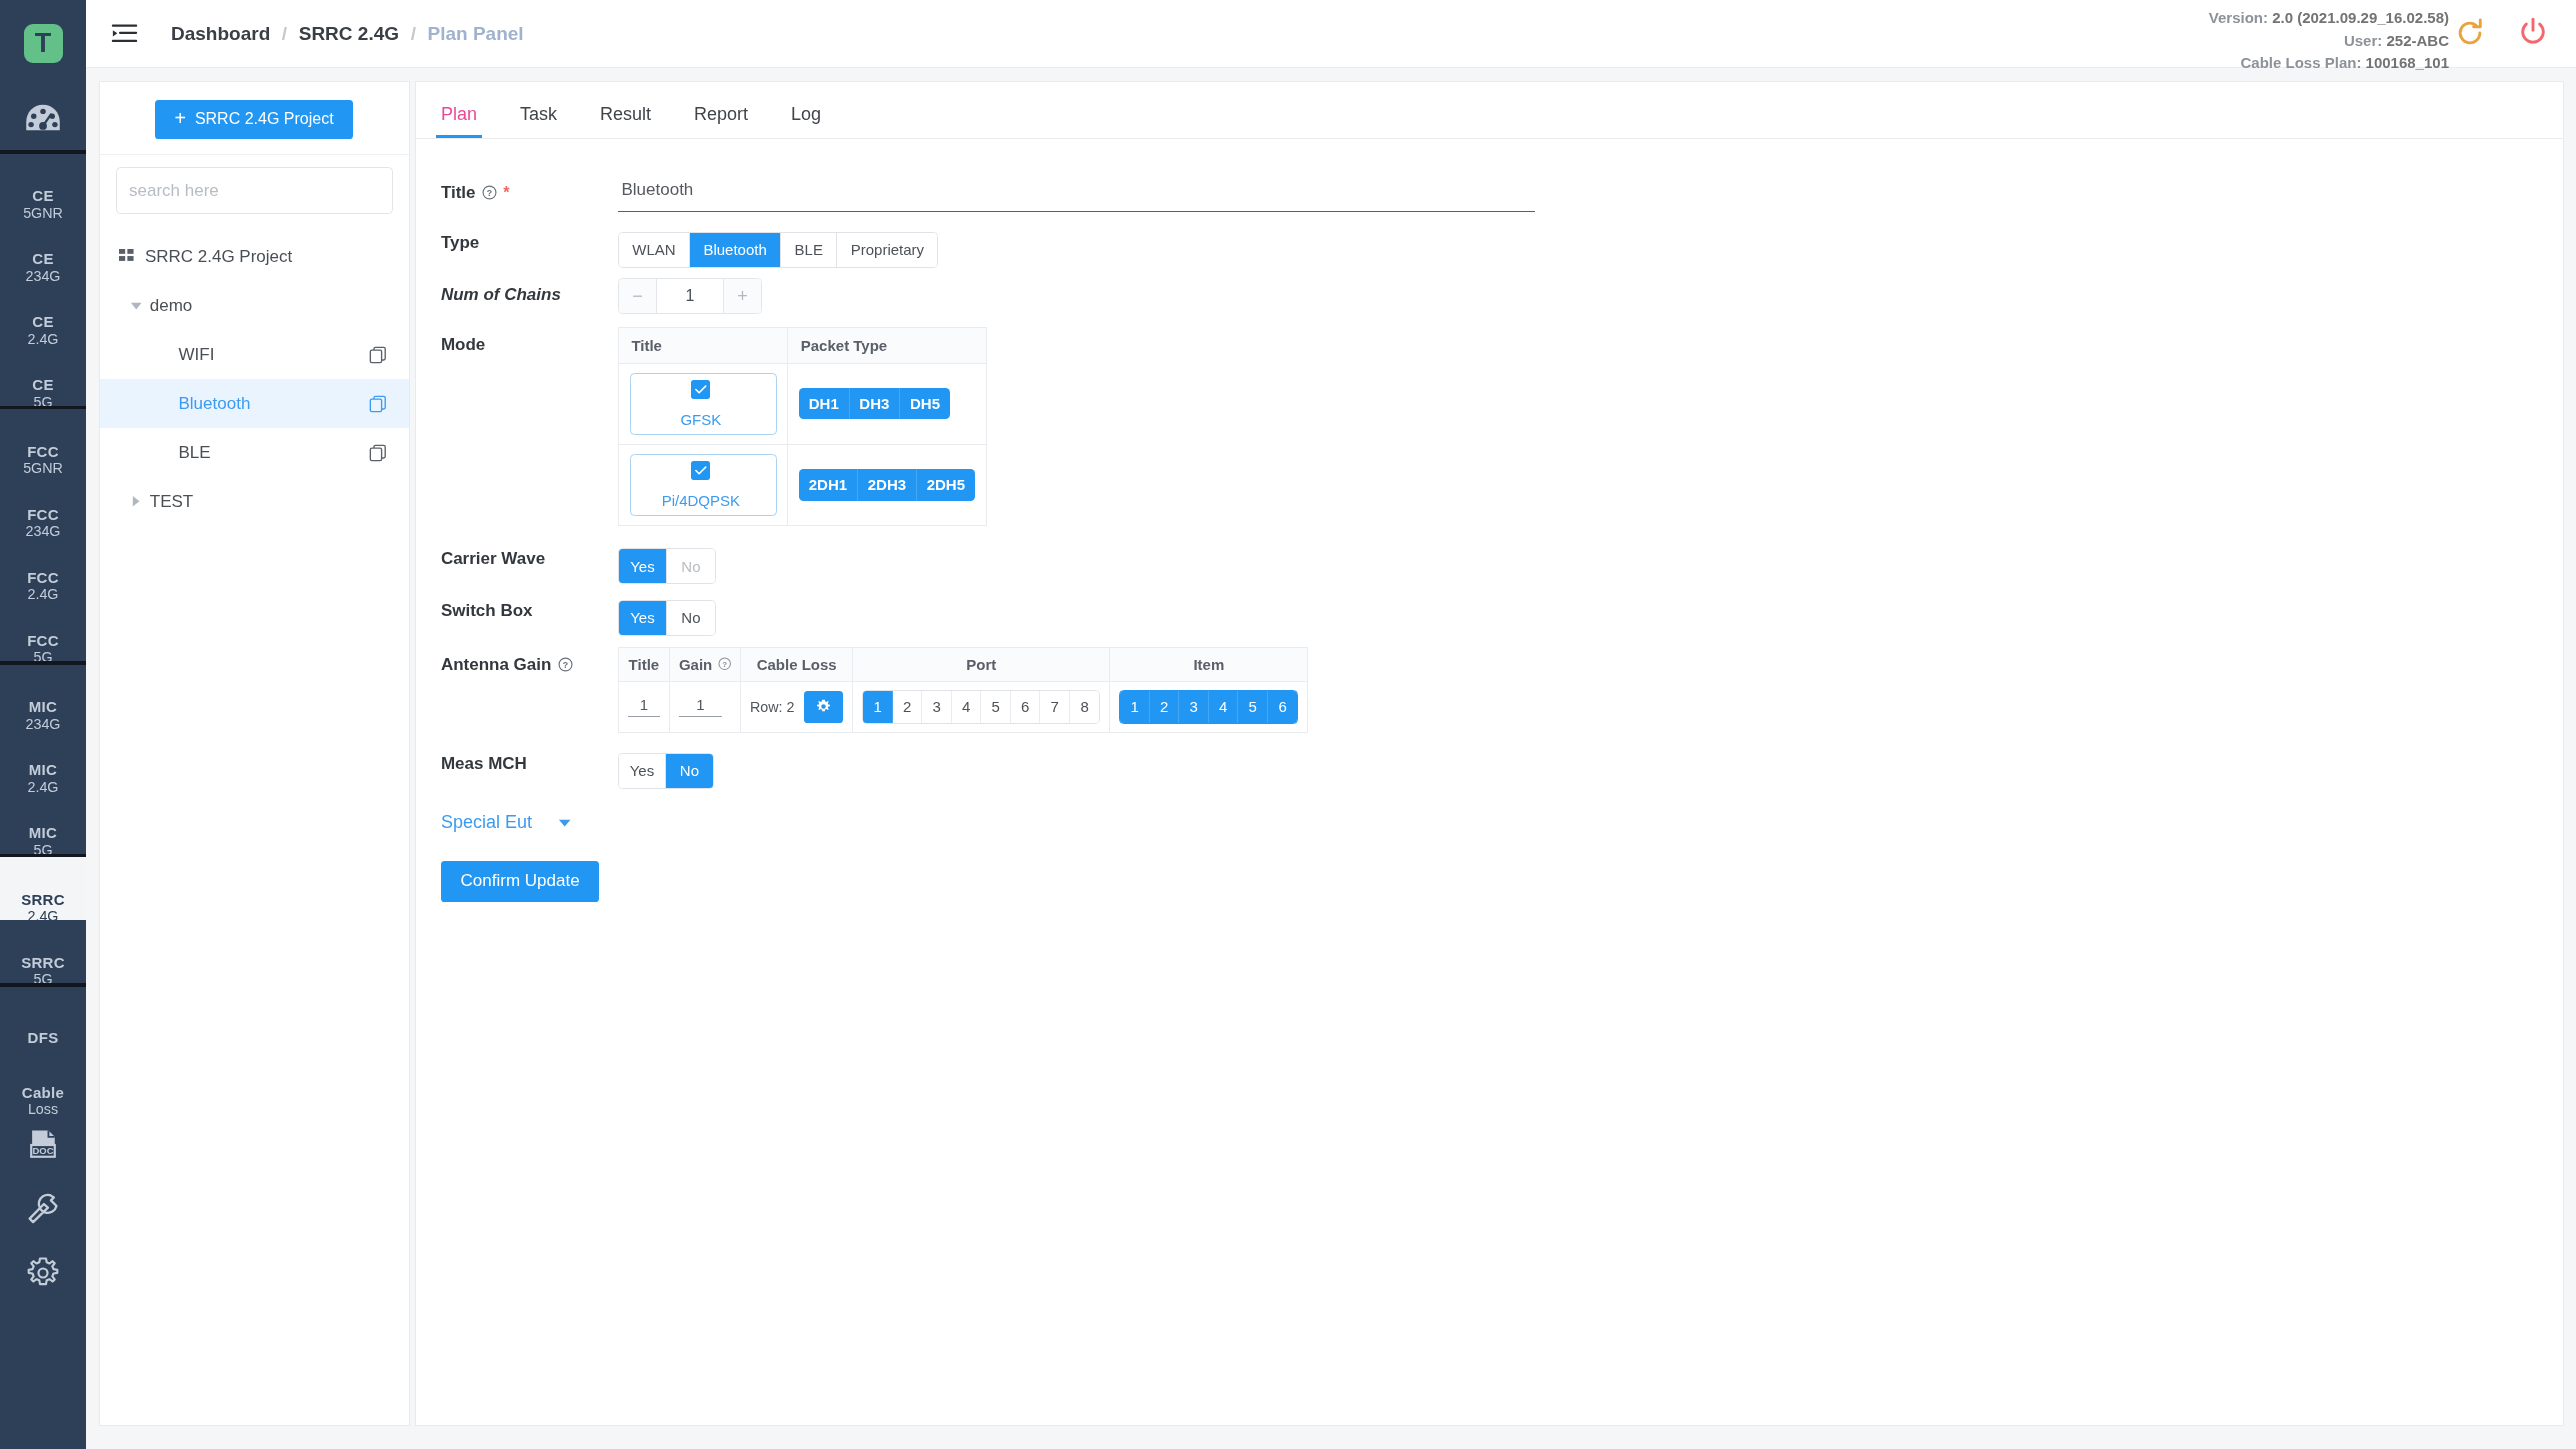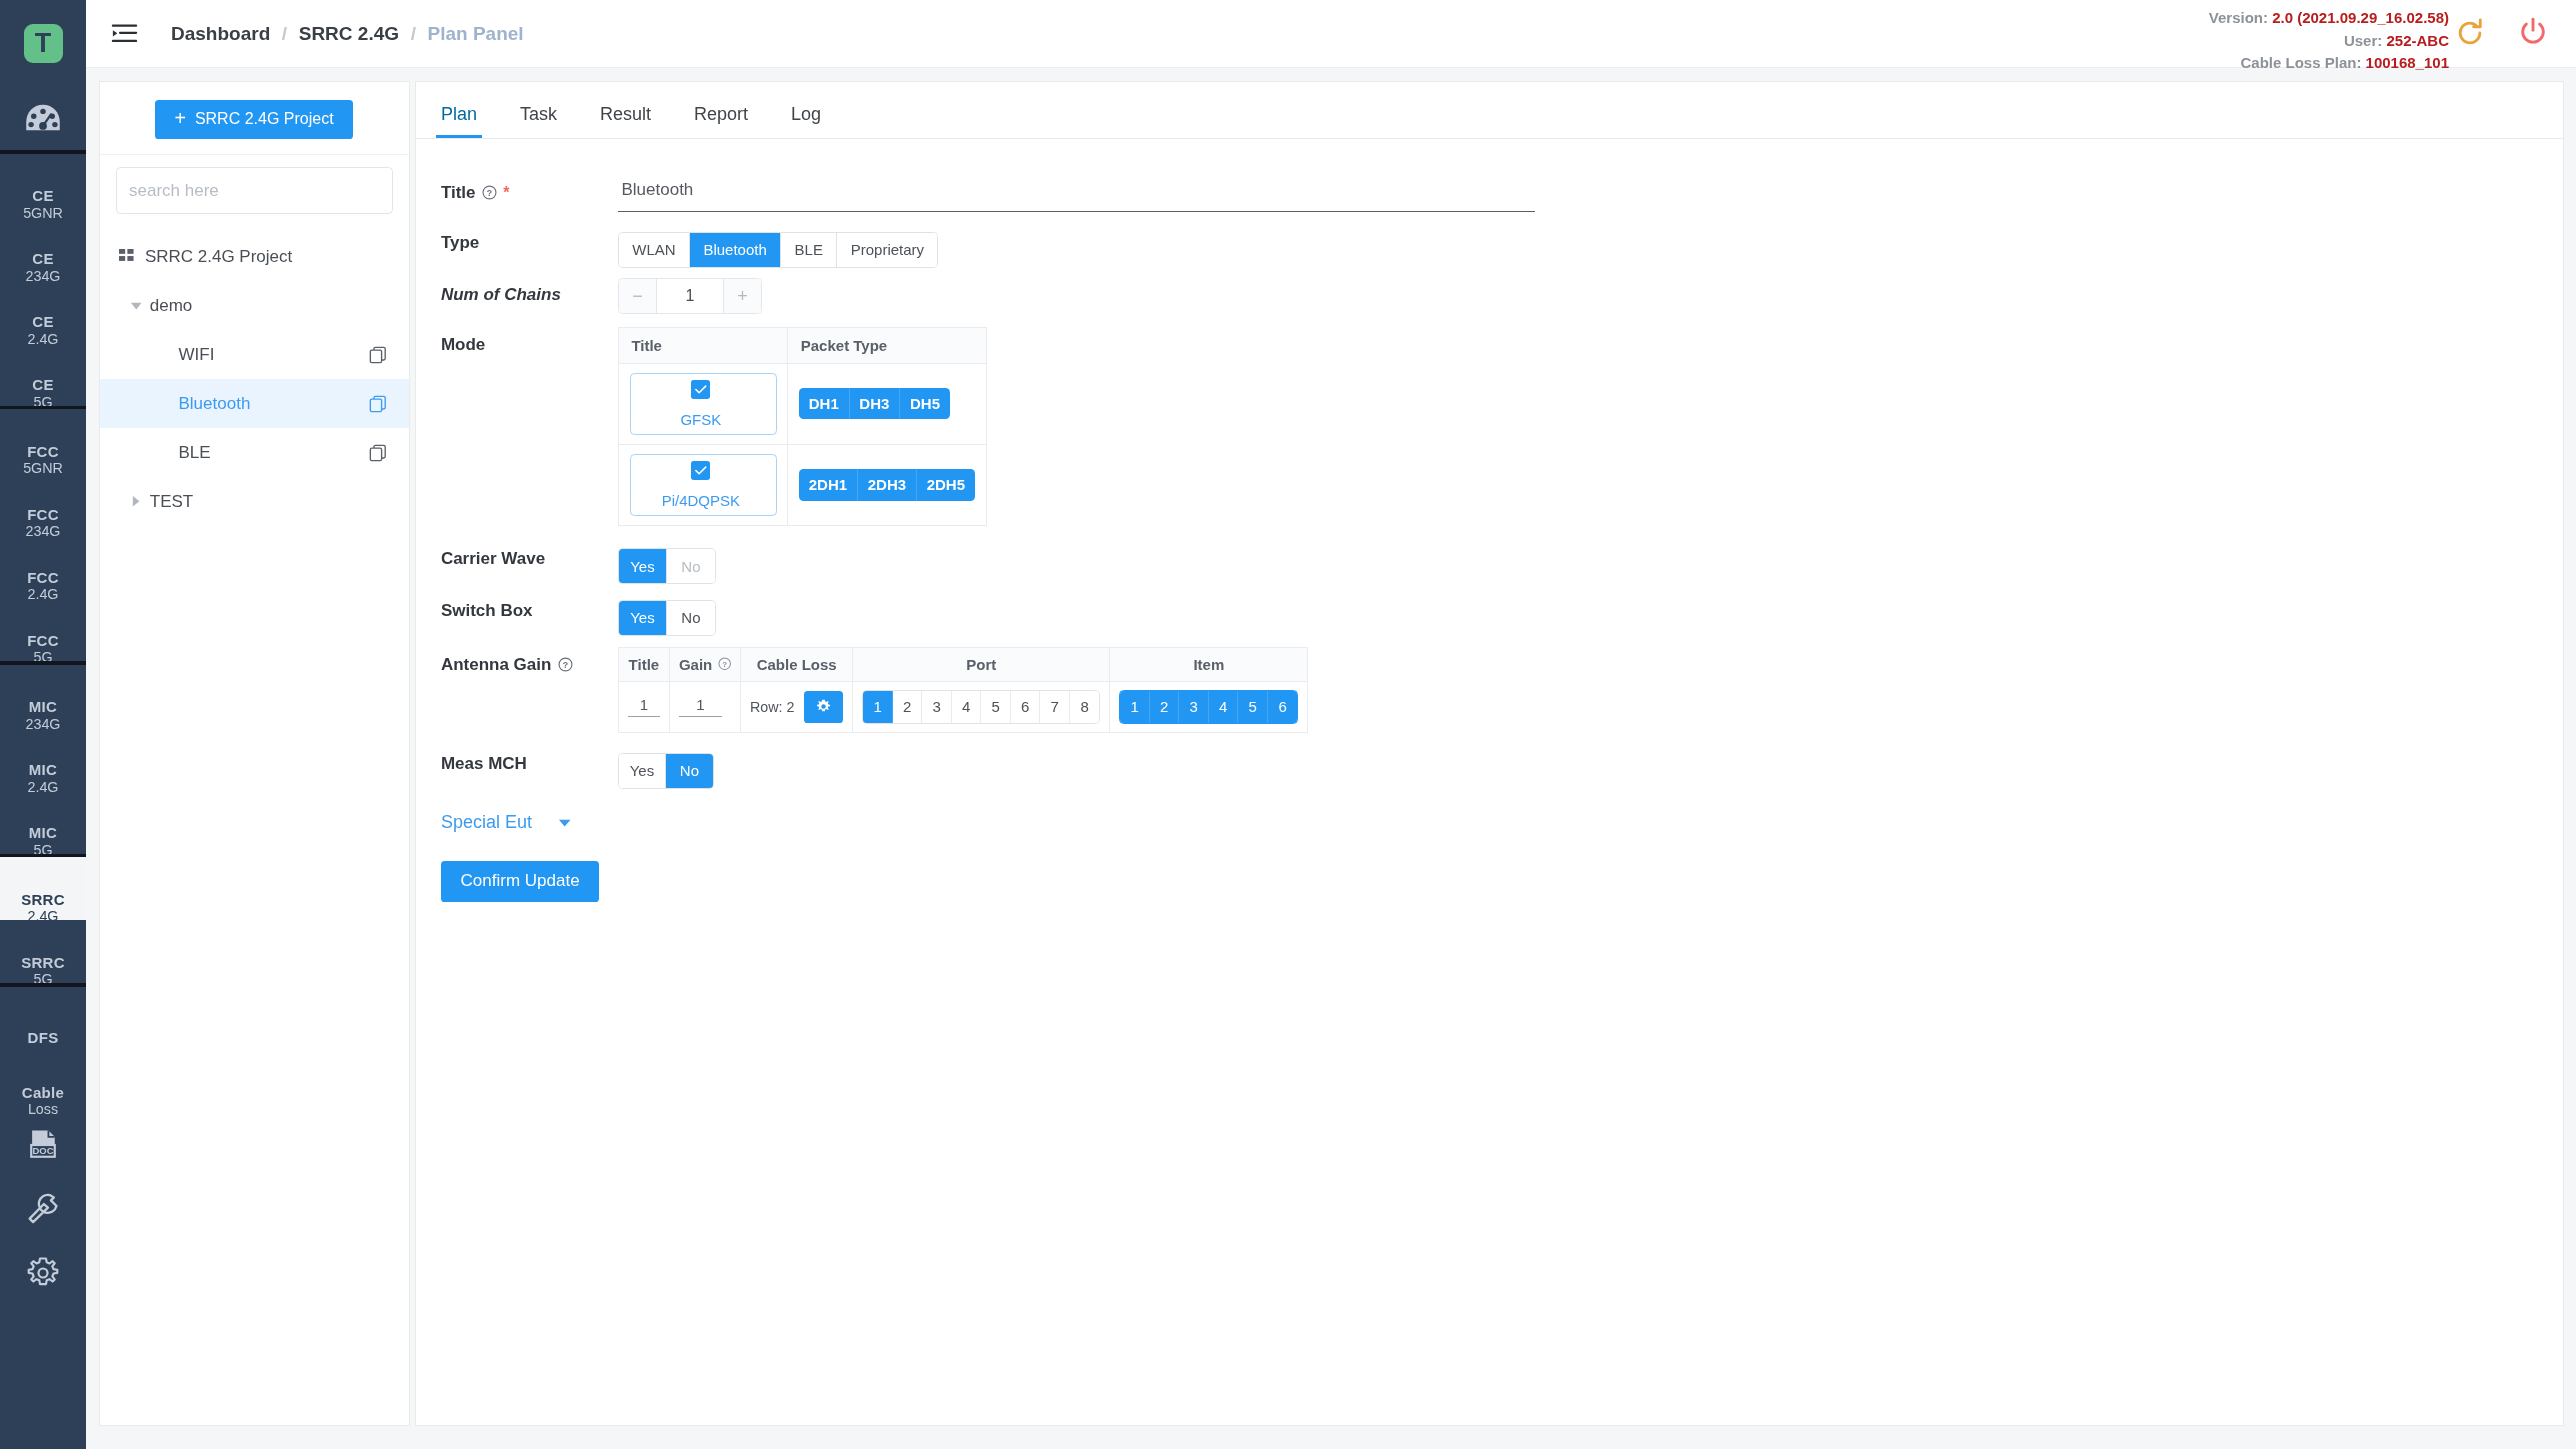--- a/index.html
+++ b/index.html
@@ -60,21 +60,21 @@
   }
   .hamburger { margin-left: 23px; width: 30px; height: 30px; display:flex; align-items:center; justify-content:center; cursor:pointer; }
   .crumbs { margin-left: 32px; display: flex; align-items: center; font-size: 19px; color: #3a3f45; }
   .crumbs .sep { margin: 0 11.6px; color: #c3c9cf; }
   .crumbs .cur { color: #9fb3cc; }
   .crumbs .cr { cursor: pointer; }
   .topright {
     position: absolute; right: 127px; top: 7.2px;
     text-align: right; font-size: 15px; line-height: 22.4px; color: #8c9298;
   }
-  .topright .v { color: #b91c1c; }
+  .topright .v { color: #737373; }
   .top-icons { position: absolute; right: 23px; top: 12.5px; display: flex; gap: 21.5px; align-items: center; }
   .icon-btn { width: 41px; height: 41px; display:flex; align-items:center; justify-content:center; cursor:pointer; }
 
   
   .body { flex: 1; display: flex; background: #f5f6f7; padding: 0; min-height: 0; }
   .panel-tree {
     width: 311px; flex: 0 0 311px; background: #fff;
     margin: 12.5px 0 23px 12.5px; border: 0.9px solid #e8eaec;
     display: flex; flex-direction: column;
   }
@@ -105,21 +105,21 @@
 
   .panel-main {
     flex: 1; background: #fff; margin: 12.5px 12.5px 23px 5.4px;
     border: 0.9px solid #e8eaec; min-width: 0; overflow: hidden;
   }
   .tabs { display: flex; align-items: flex-end; height: 57px; border-bottom: 0.9px solid #e8eaec; padding-left: 25px; }
   .tab {
     font-size: 18px; color: #40454b; padding: 0 0 12.5px 0; margin-right: 43px;
     cursor: pointer; position: relative;
   }
-  .tab.active { color: #0369a1; }
+  .tab.active { color: #ec4899; }
   .tab.active::after {
     content:""; position:absolute; left: -5.4px; right: -5.4px; bottom: -0.9px; height: 3.6px; background: #2196f3;
   }
 
   
   .form { padding: 30px 0 0 0; }
   .row { display: flex; align-items: flex-start; margin-bottom: 0; }
   .lab {
     width: 202px; flex: 0 0 202px; padding-left: 25px;
     font-size: 17px; font-weight: bold; color: #33383e; display:flex; align-items:center; gap: 6.3px;

